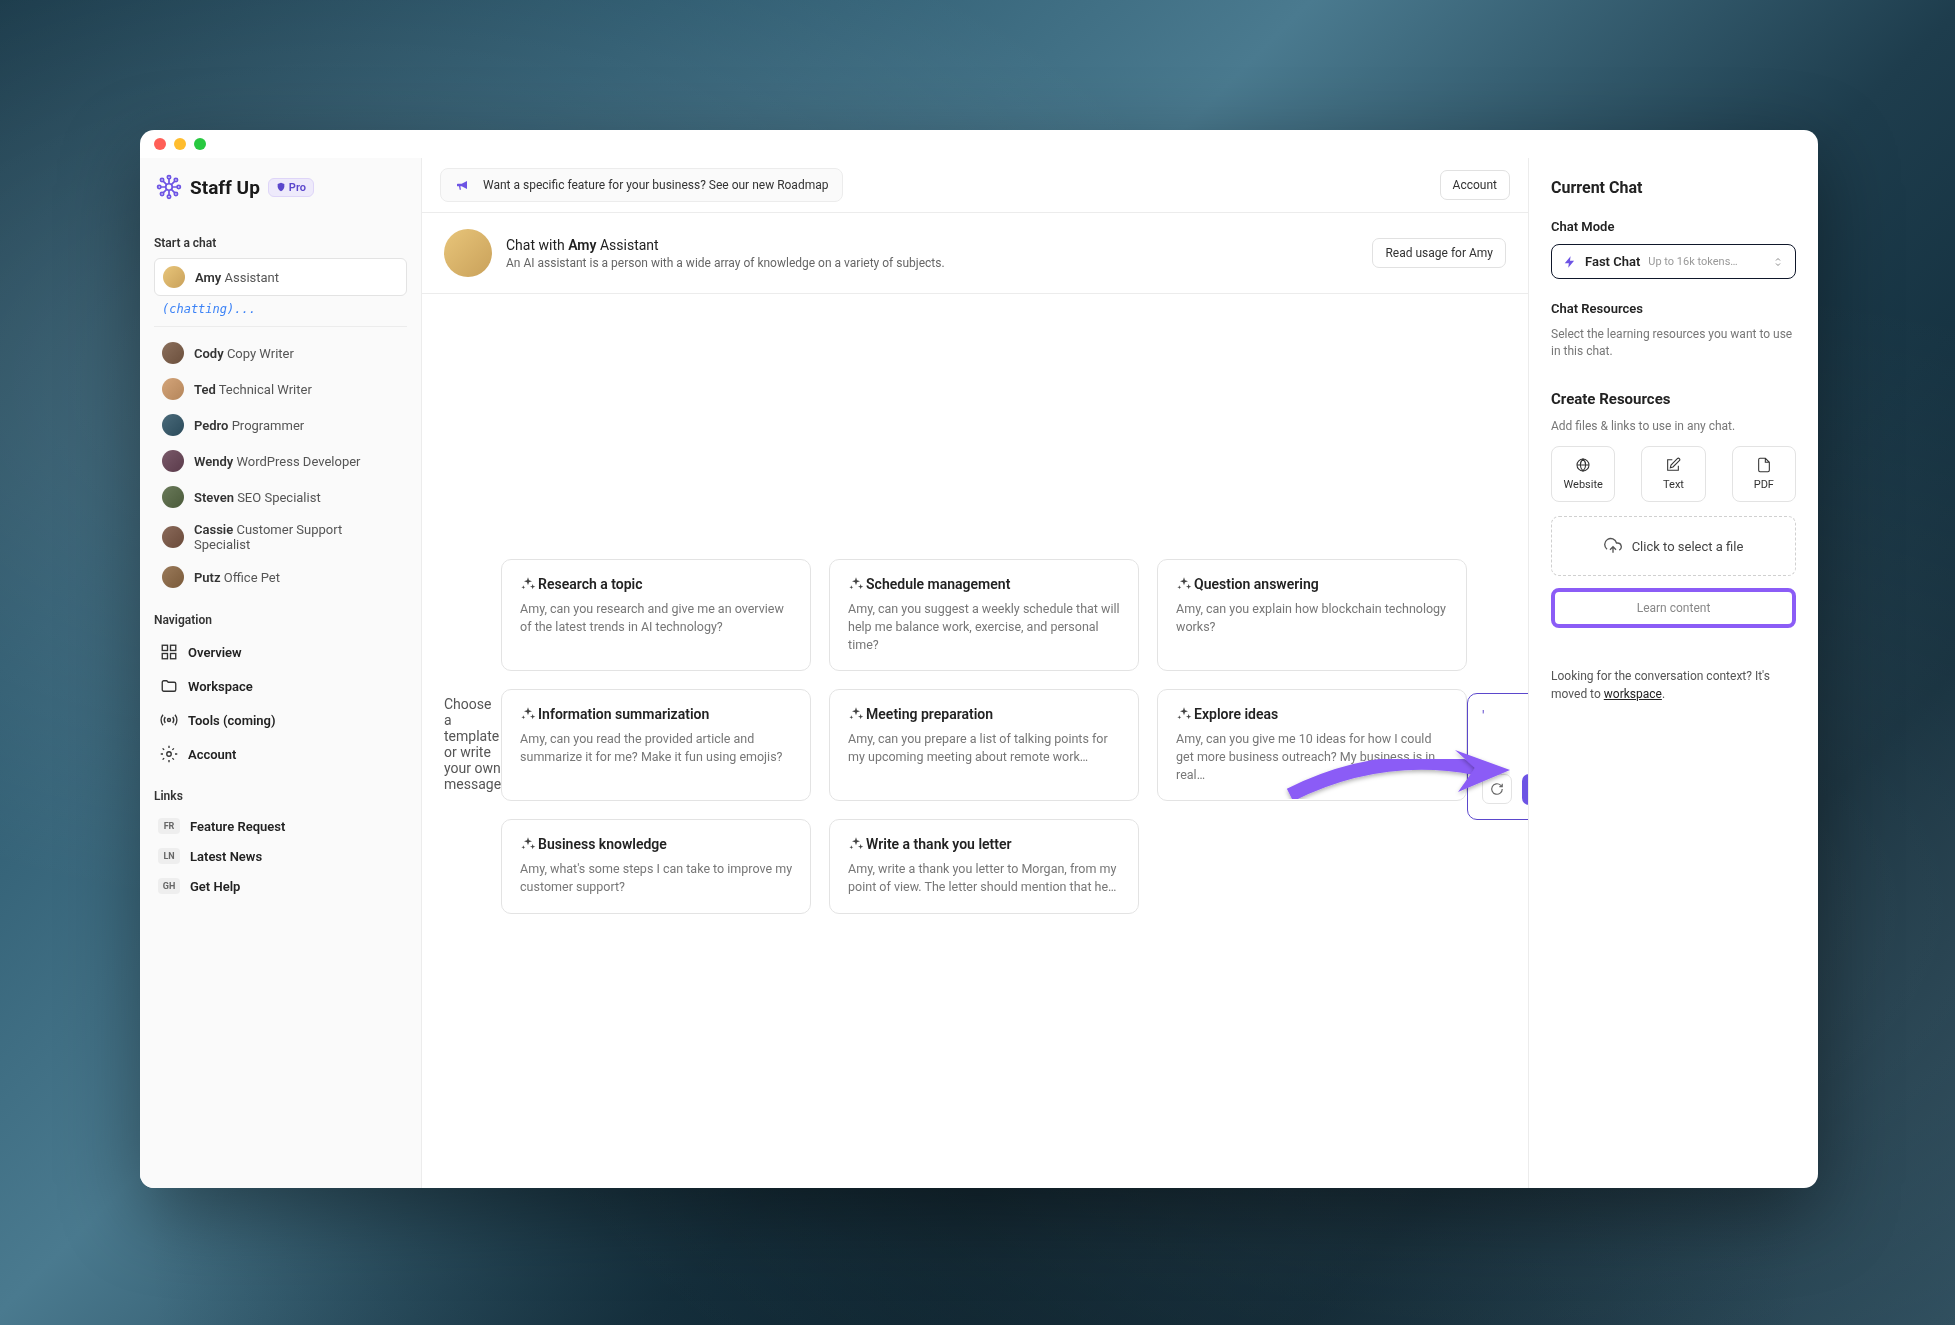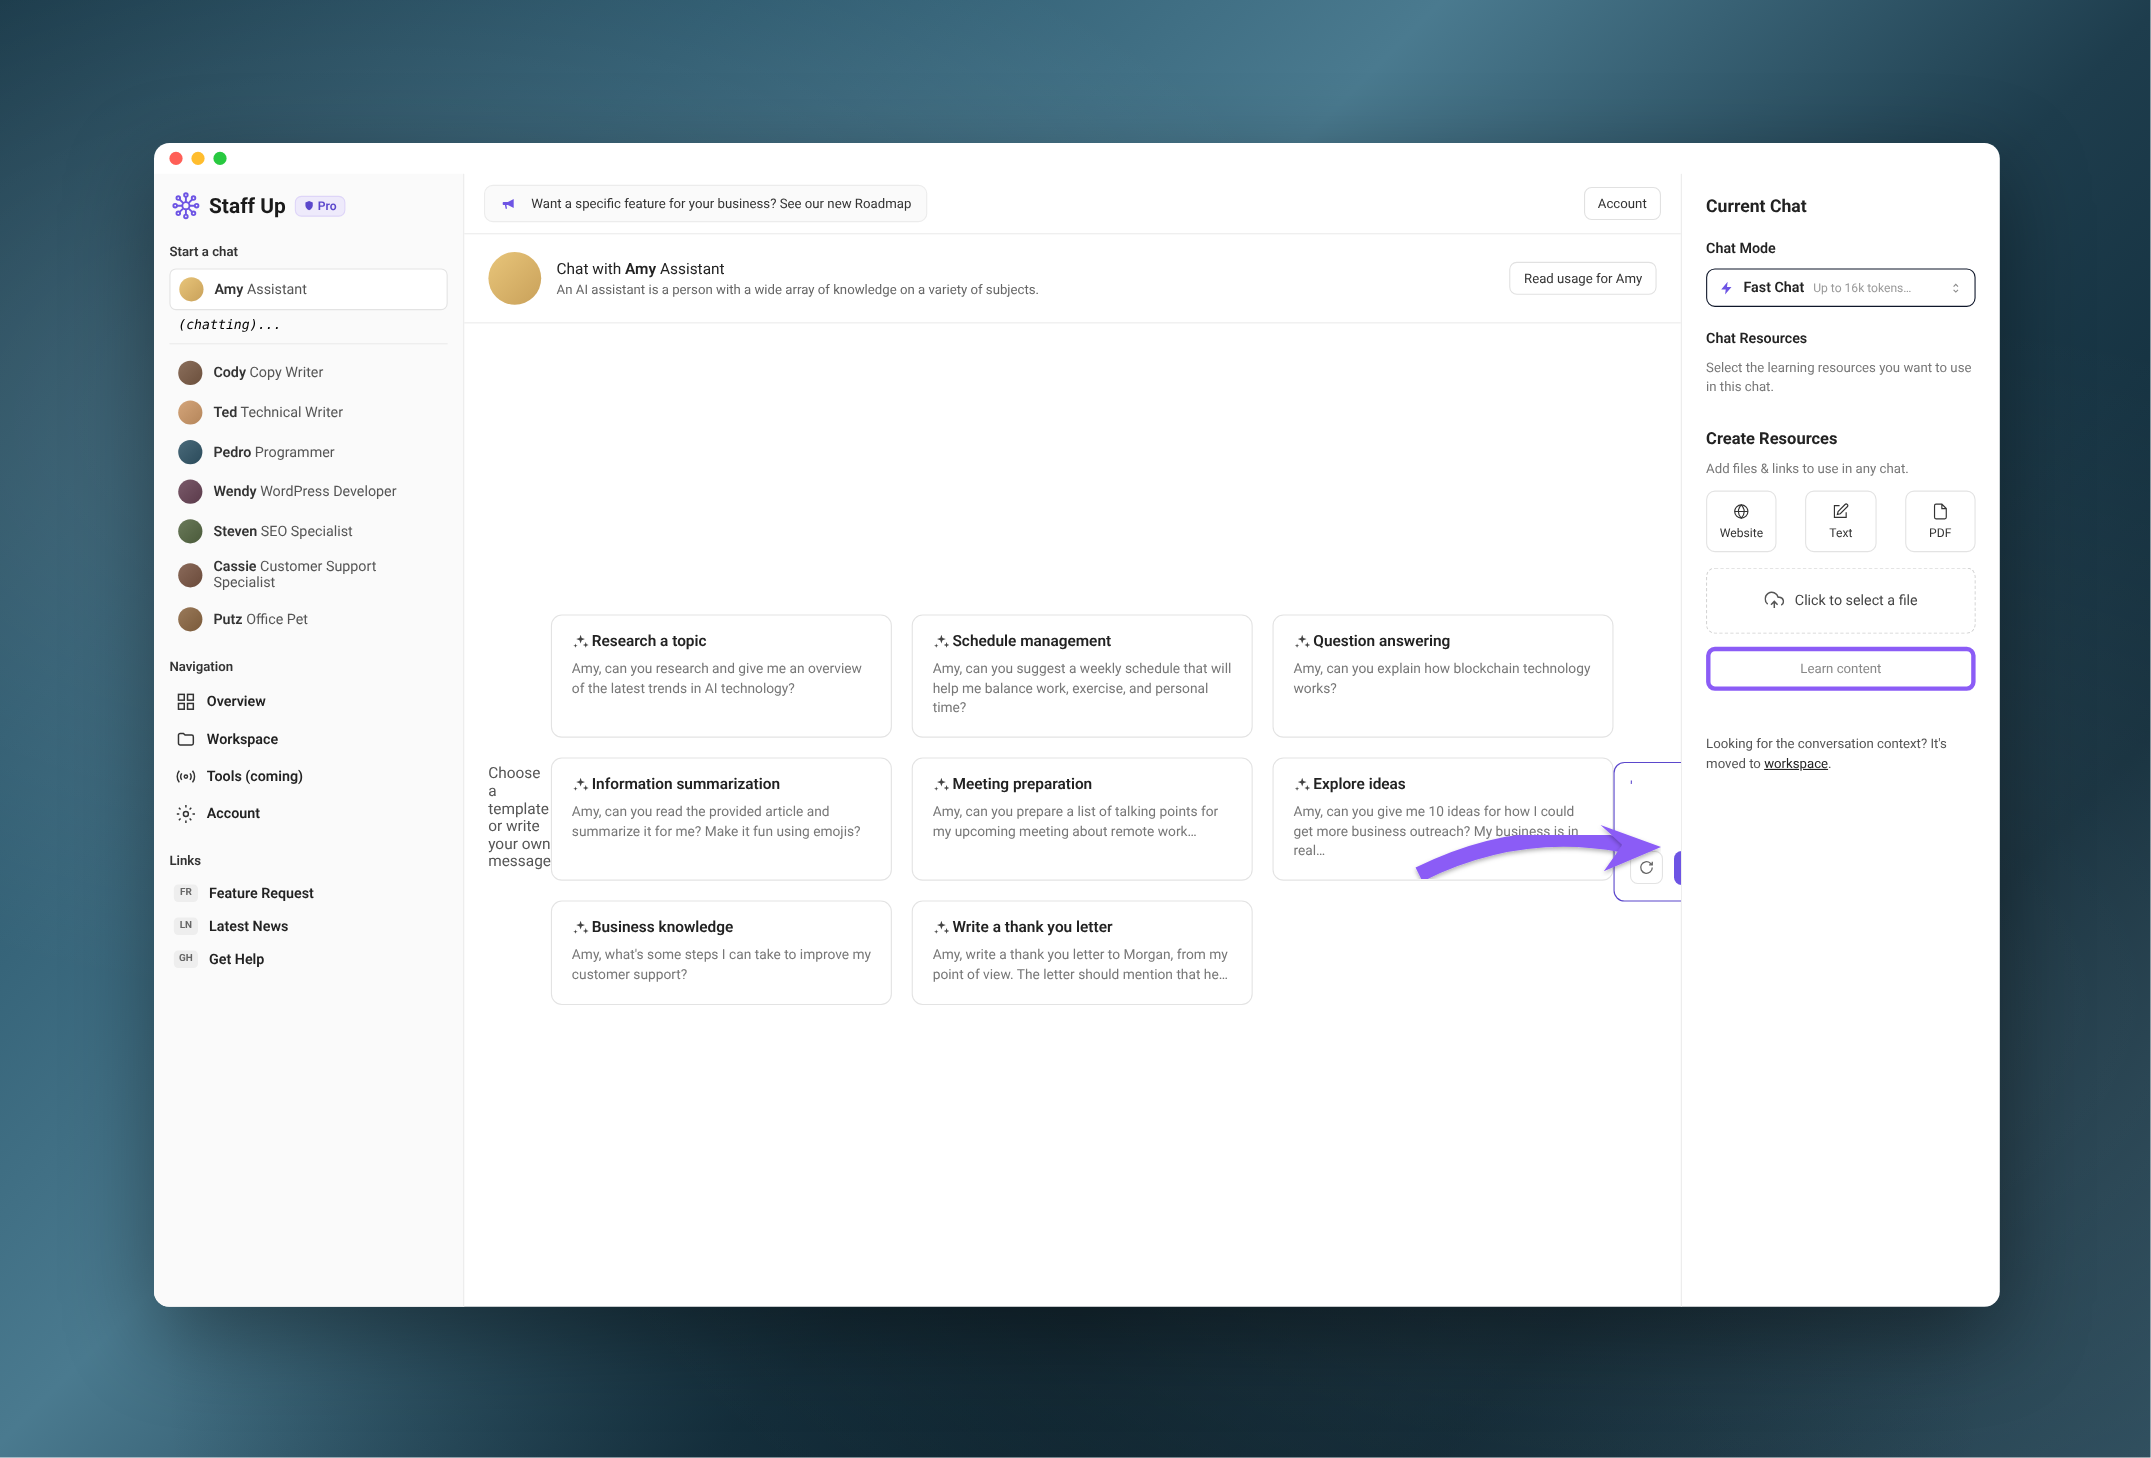--- a/index.html
+++ b/index.html
@@ -4,31 +4,31 @@
 <style>
 *{box-sizing:border-box;margin:0;padding:0;font-family:-apple-system,BlinkMacSystemFont,"Segoe UI",Roboto,sans-serif}
 body{width:1955px;height:1325px;background:linear-gradient(135deg,#1a3a4a 0%,#2d5a6f 20%,#4a7a8f 40%,#1e3d4d 60%,#0f2a38 80%,#2a4a5a 100%);position:relative;overflow:hidden}
 body::before{content:"";position:absolute;inset:0;background:radial-gradient(ellipse at 20% 30%,rgba(255,255,255,0.15) 0%,transparent 40%),radial-gradient(ellipse at 80% 70%,rgba(255,255,255,0.1) 0%,transparent 50%),radial-gradient(ellipse at 50% 90%,rgba(10,30,40,0.8) 0%,transparent 60%)}
 .window{position:absolute;top:130px;left:140px;width:1678px;height:1058px;background:#fff;border-radius:14px;box-shadow:0 25px 80px rgba(0,0,0,0.4);display:flex;flex-direction:column;overflow:hidden}
 .titlebar{height:28px;display:flex;align-items:center;padding:0 14px;gap:8px}
 .tl-dot{width:12px;height:12px;border-radius:50%}
 .tl-red{background:#ff5f57}.tl-yellow{background:#ffbd2e}.tl-green{background:#28c940}
 .app-body{flex:1;display:flex;min-height:0}
 .sidebar{width:282px;background:#fafafa;border-right:1px solid #ececec;padding:12px 14px;overflow-y:auto;flex-shrink:0}
-.brand{display:flex;align-items:center;gap:8px;margin-bottom:18px;padding:4px 2px}
+.brand{display:flex;align-items:center;gap:8px;margin-bottom:32px;padding:4px 2px}
 .brand-logo{width:26px;height:26px;color:#6d54e4}
 .brand-name{font-size:19px;font-weight:700;color:#1a1a1a}
 .pro-badge{display:inline-flex;align-items:center;gap:3px;font-size:11px;font-weight:600;color:#5b47cc;background:#eeeafb;border:1px solid #ded5f8;border-radius:6px;padding:2px 7px}
 .section-label{font-size:12px;font-weight:600;color:#333;margin:10px 0 8px}
 .staff-item{display:flex;align-items:center;gap:10px;padding:7px 8px;border-radius:6px;cursor:pointer;font-size:13px;color:#333}
 .staff-item.active{background:#fff;border:1px solid #e3e3e3}
 .staff-item .avatar{width:22px;height:22px;border-radius:50%;flex-shrink:0}
 .staff-name{font-weight:600}
 .staff-role{font-weight:400;color:#555}
-.chatting-sub{font-family:monospace;font-size:12px;font-style:italic;color:#000000;padding:6px 8px 10px;border-bottom:1px solid #ececec;margin-bottom:8px}
+.chatting-sub{font-family:monospace;font-size:12px;font-style:italic;color:#3b82f6;padding:6px 8px 10px;border-bottom:1px solid #ececec;margin-bottom:8px}
 .nav-item{display:flex;align-items:center;gap:10px;padding:8px 6px;font-size:13px;font-weight:600;color:#222;cursor:pointer}
 .nav-icon{width:18px;height:18px;stroke:#333;stroke-width:1.8;fill:none;flex-shrink:0}
 .link-item{display:flex;align-items:center;gap:10px;padding:7px 4px;font-size:13px;font-weight:600;color:#222;cursor:pointer}
 .link-badge{font-size:9px;font-weight:700;background:#eee;border-radius:4px;padding:3px 4px;width:22px;text-align:center;color:#666}
 .main{flex:1;display:flex;min-width:0}
 .center{flex:1;display:flex;flex-direction:column;min-width:0}
 .banner-row{display:flex;align-items:center;justify-content:space-between;padding:10px 18px;border-bottom:1px solid #ececec}
 .banner-left{display:flex;align-items:center;gap:12px;font-size:12px;color:#333;background:#fafafa;border:1px solid #ececec;border-radius:8px;padding:8px 14px}
 .megaphone{width:16px;height:16px;color:#6d54e4}
 .account-btn{font-size:12px;color:#333;background:#fff;border:1px solid #e1e1e1;border-radius:7px;padding:7px 12px;cursor:pointer}

